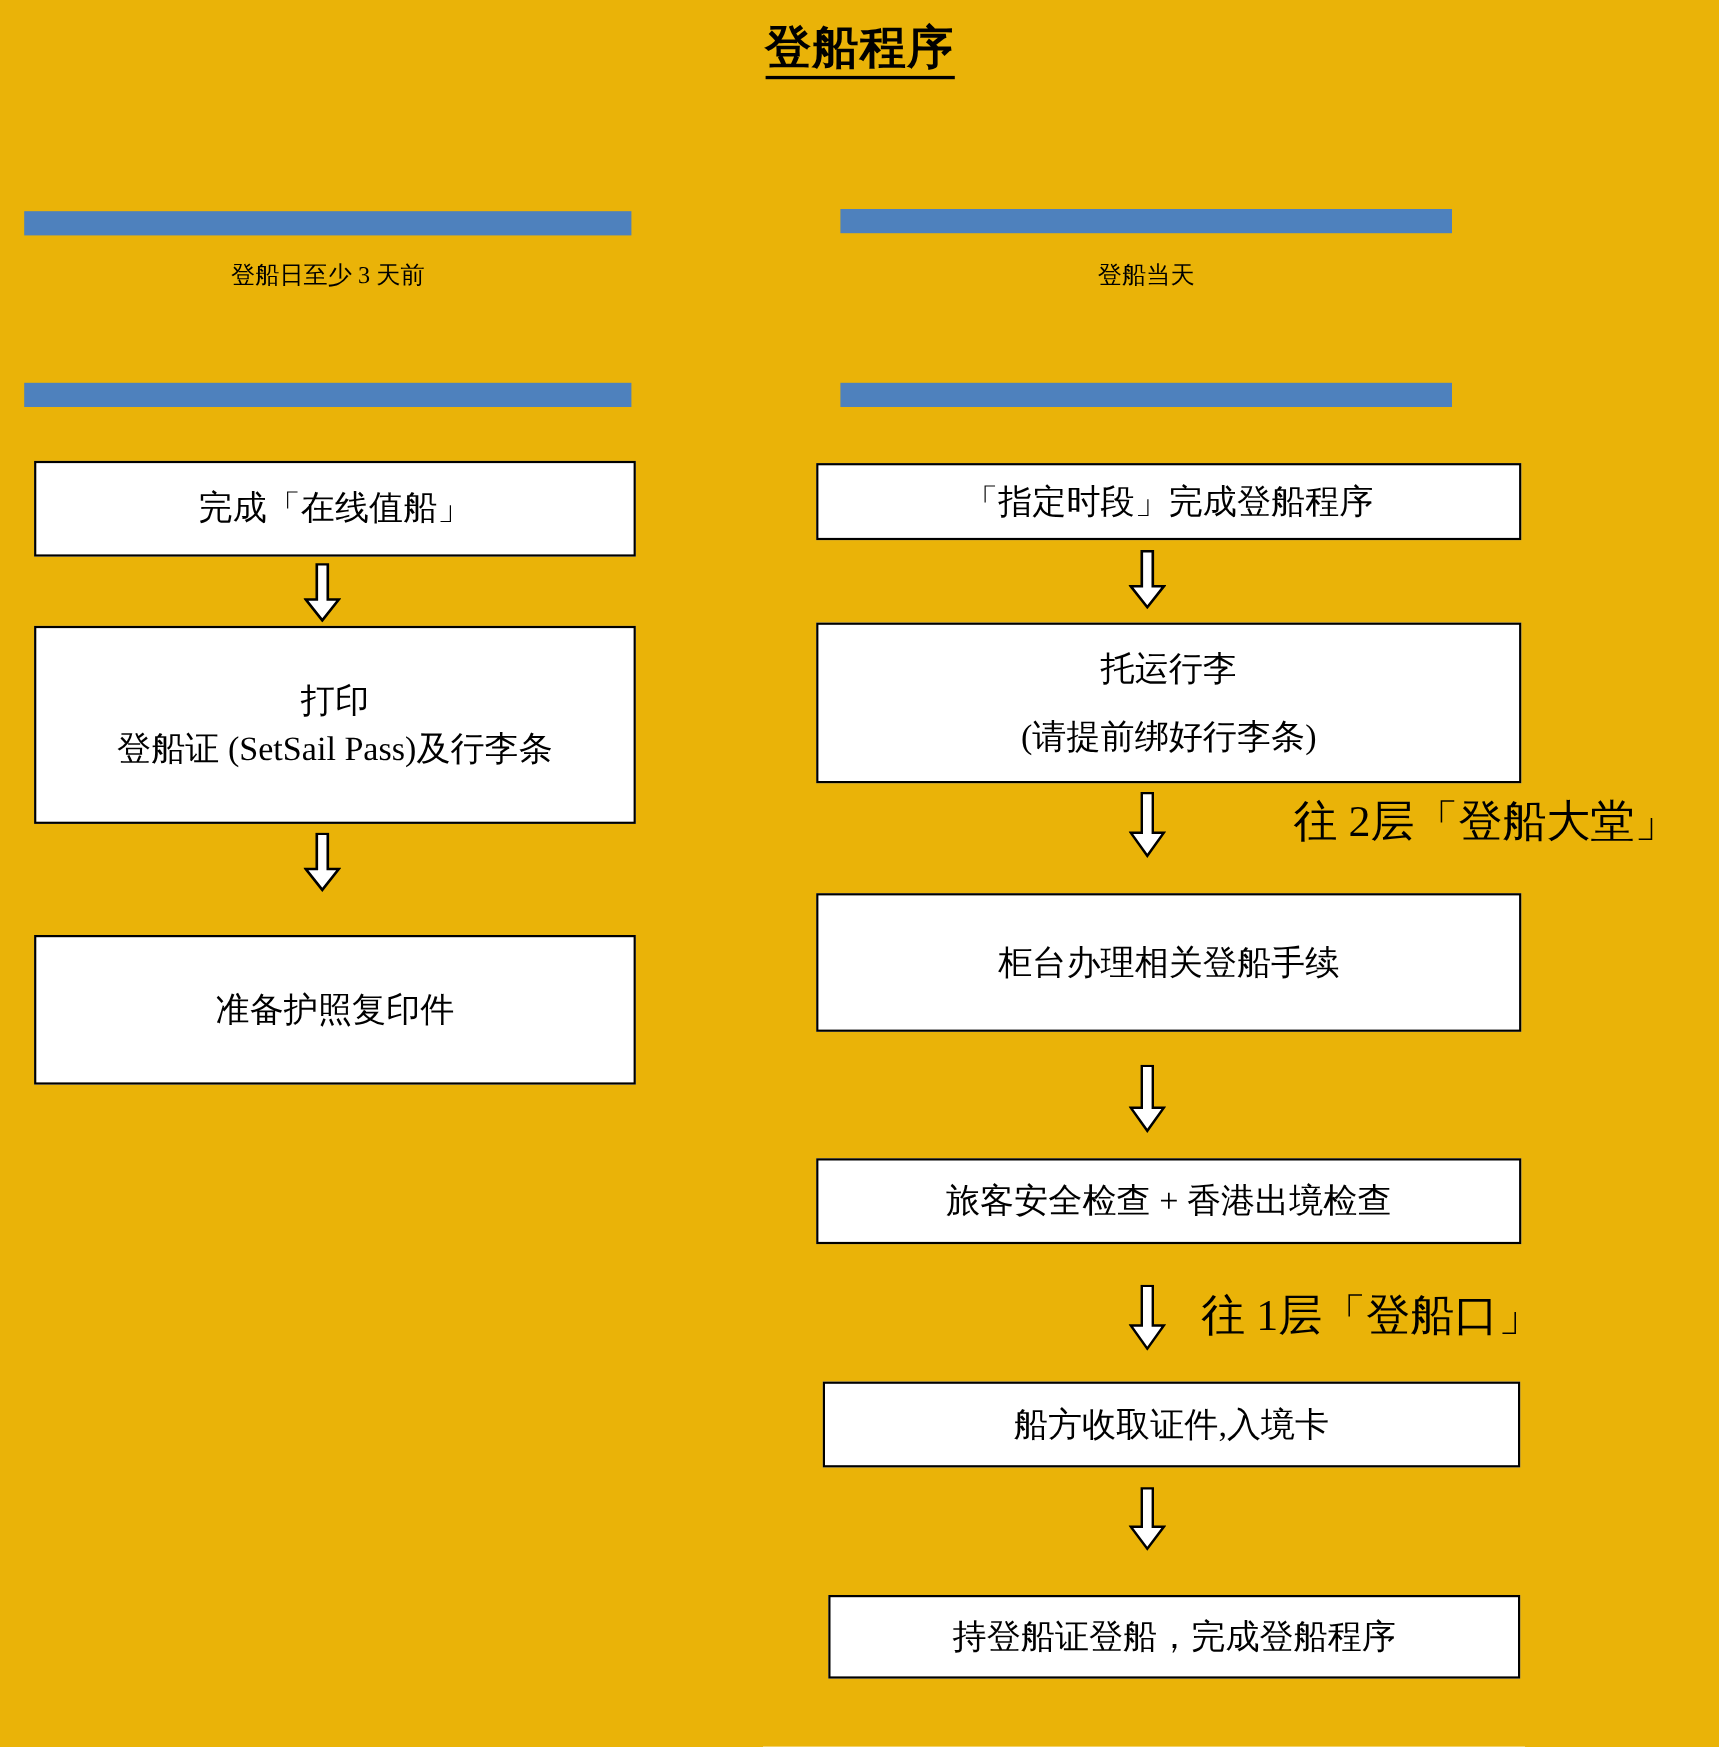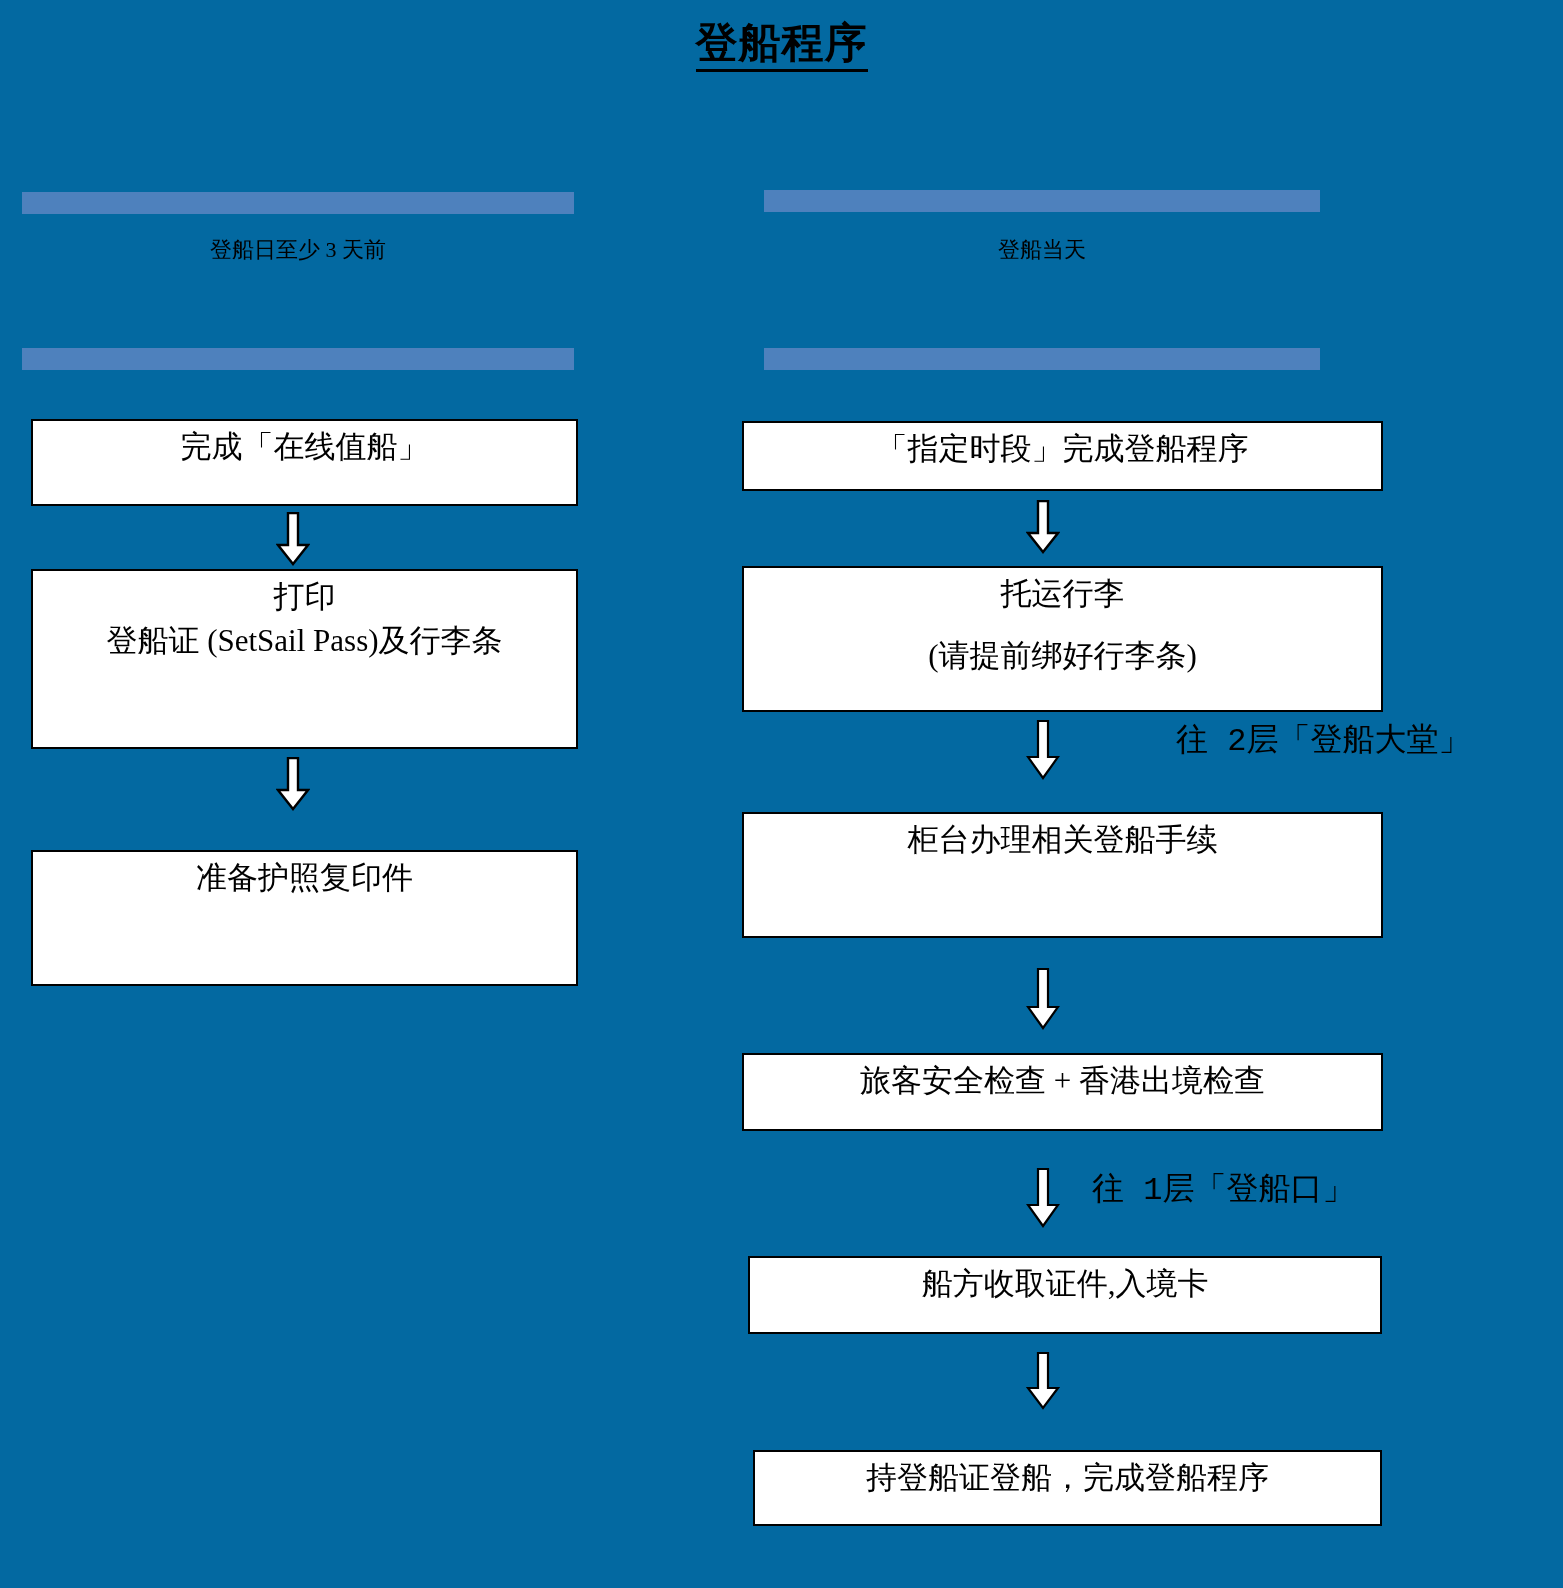--- a/index.html
+++ b/index.html
@@ -8,21 +8,21 @@
     background: #ffffff;
   }
   body {
     font-family: "Liberation Serif", "DejaVu Serif", serif;
     color: #000000;
   }
   #page {
     position: relative;
     width: 1563px;
     height: 1588px;
-    background: #0369a1;
+    background: #eab308;
     overflow: hidden;
   }
   
   .doc-title {
     position: absolute;
     left: 0;
     top: 18px;
     width: 1563px;
     text-align: center;
     font-family: "Liberation Sans", "DejaVu Sans", sans-serif;
@@ -54,43 +54,42 @@
 
   
   .pbox {
     position: absolute;
     box-sizing: border-box;
     border: 2.5px solid #000000;
     background: #ffffff;
     display: flex;
     flex-direction: column;
     align-items: center;
-    justify-content: flex-start;
+    justify-content: center;
     text-align: center;
     font-size: 31px;
     line-height: 1.42;
     padding: 4px 6px;
   }
   .pbox .ln { display: block; white-space: nowrap; }
 
   
   .arrow {
     position: absolute;
     width: 34px;
     height: 56px;
   }
   .arrow svg { display: block; width: 100%; height: 100%; }
 
   
   .annot {
     position: absolute;
-    font-size: 32px;
+    font-size: 40px;
     line-height: 1.2;
     white-space: nowrap;
-    font-family: Liberation Mono, monospace;
   }
   .mono-paren {
     font-family: Liberation Serif, serif;
   }
 </style>
 </head>
 <body>
 
 <div id="page">
 

